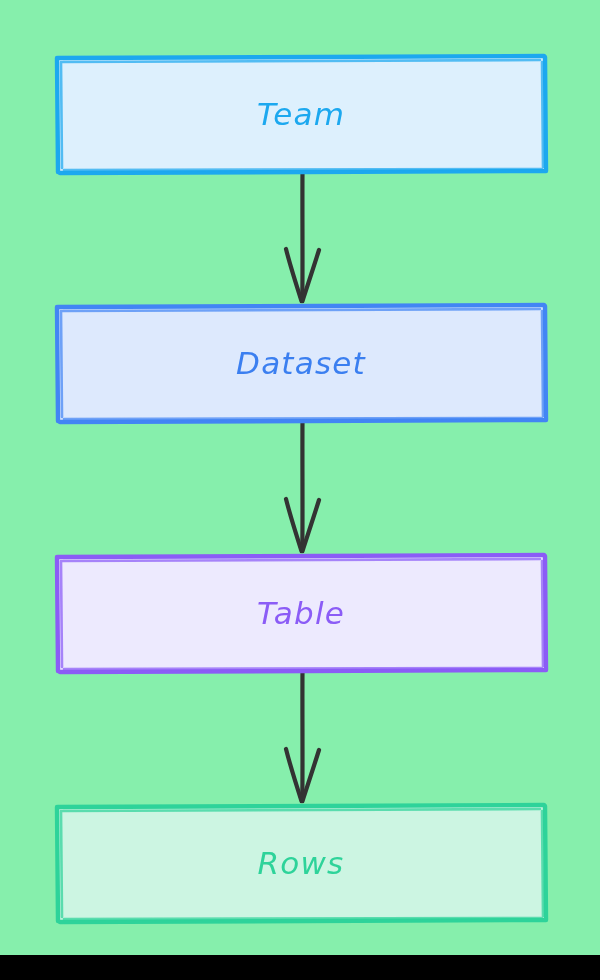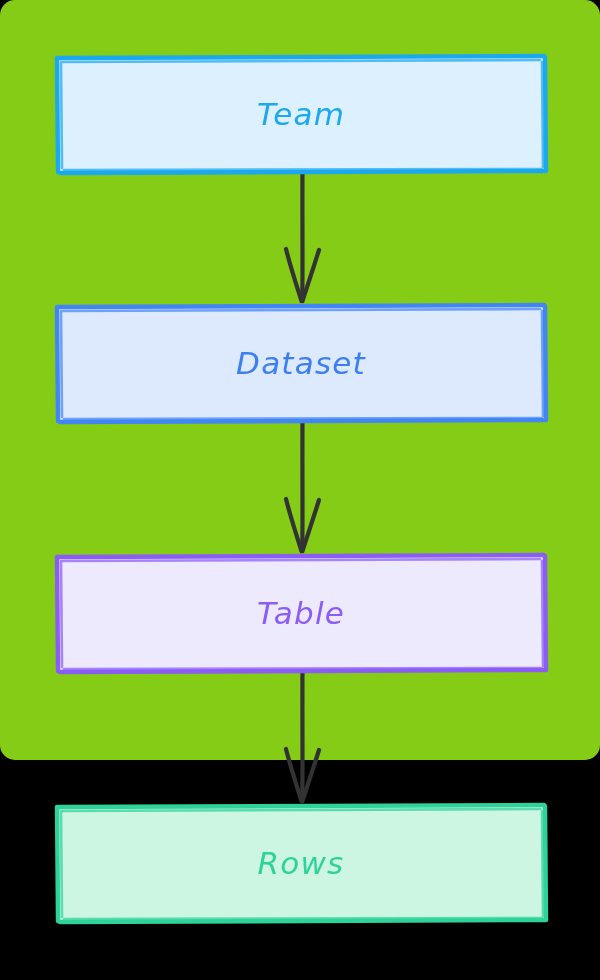--- a/index.html
+++ b/index.html
@@ -10,23 +10,22 @@
   }
   body {
     width: 600px;
     height: 980px;
     overflow: hidden;
     font-family: "DejaVu Sans", sans-serif;
   }
   #diagram-root {
     position: relative;
     width: 600px;
-    height: 760px;
-    background: #84cc16;
-    border-radius: 15px;
+    height: 955px;
+    background: #86efac;
   }
   svg#flowchart-svg {
     position: absolute;
     top: 0;
     left: 0;
     width: 600px;
     height: 980px;
     display: block;
   }
   .node-label {

